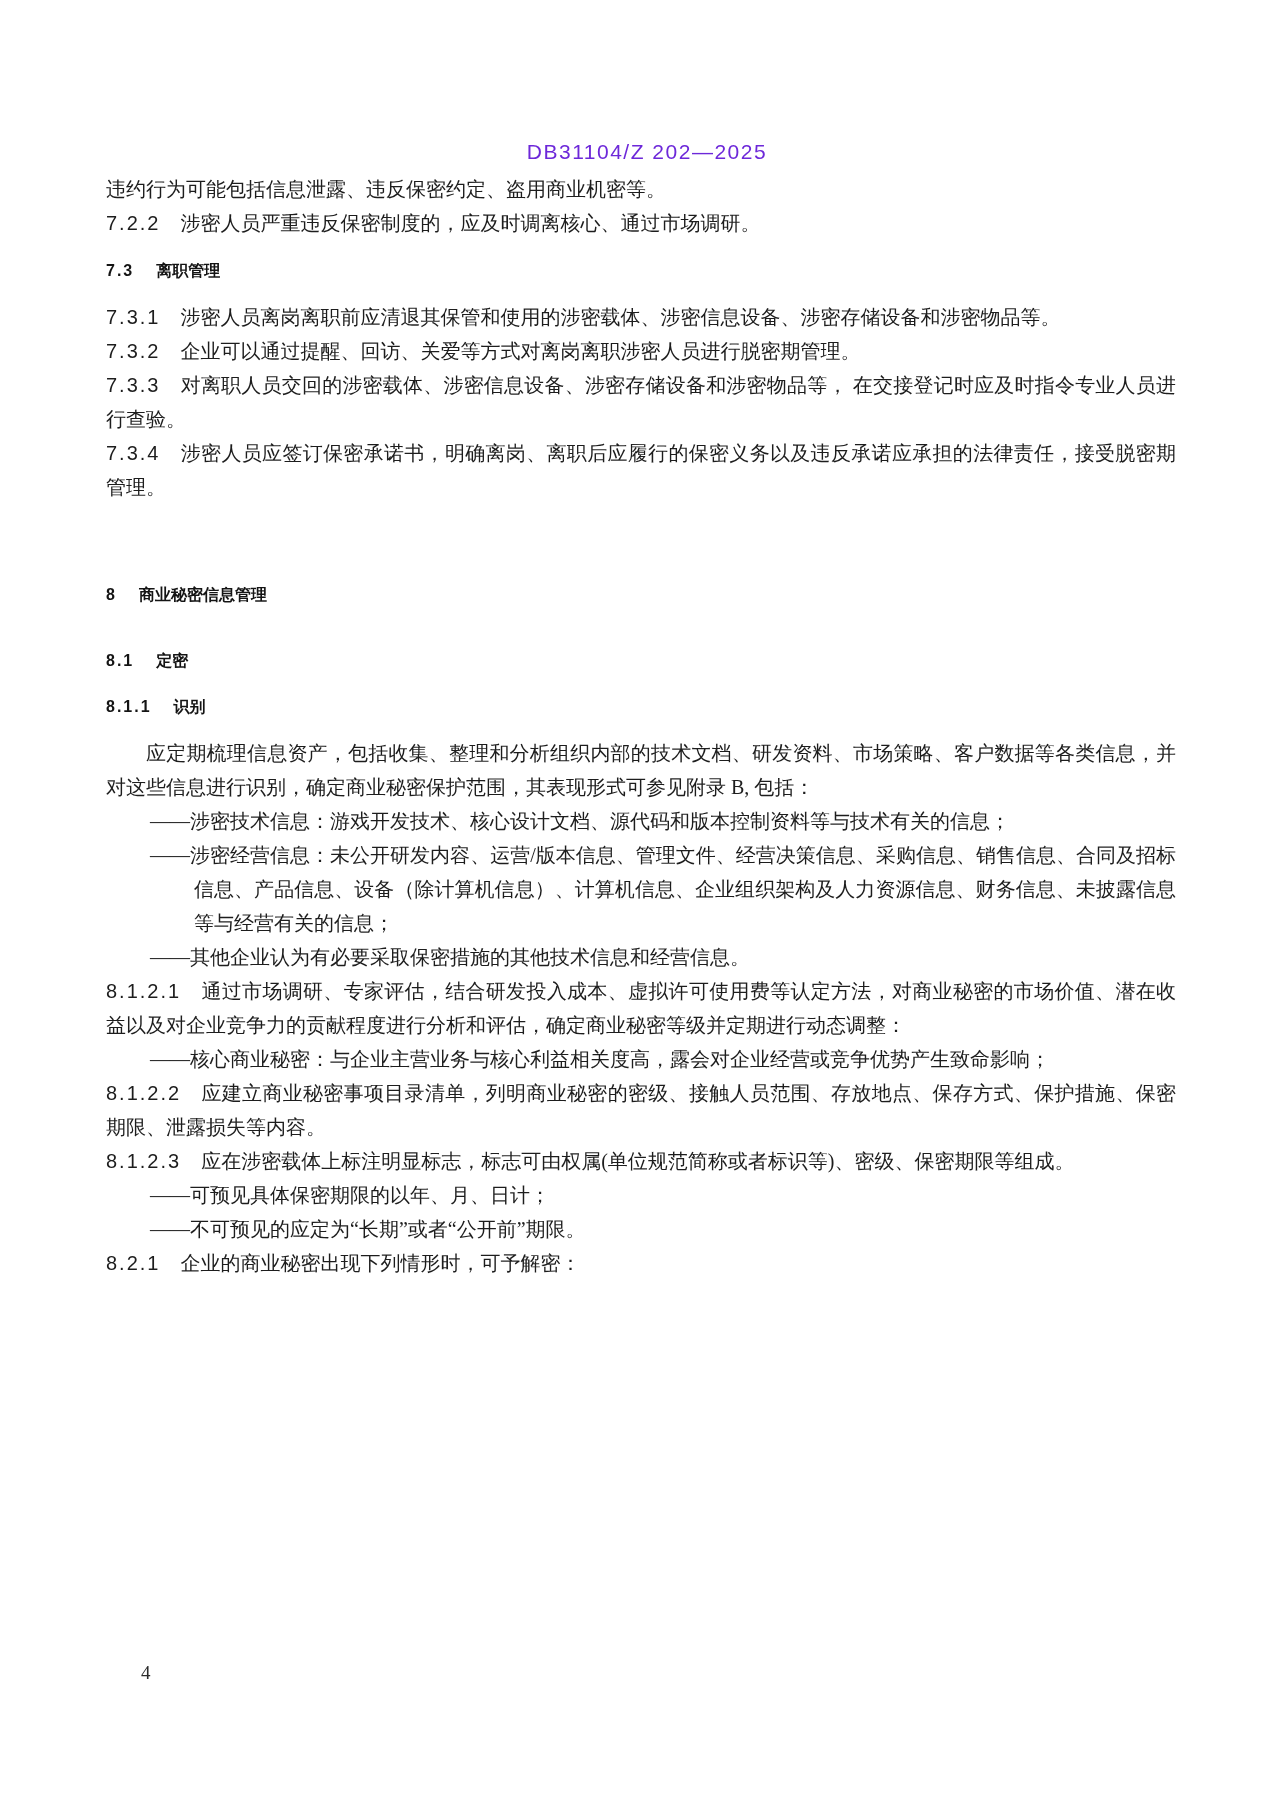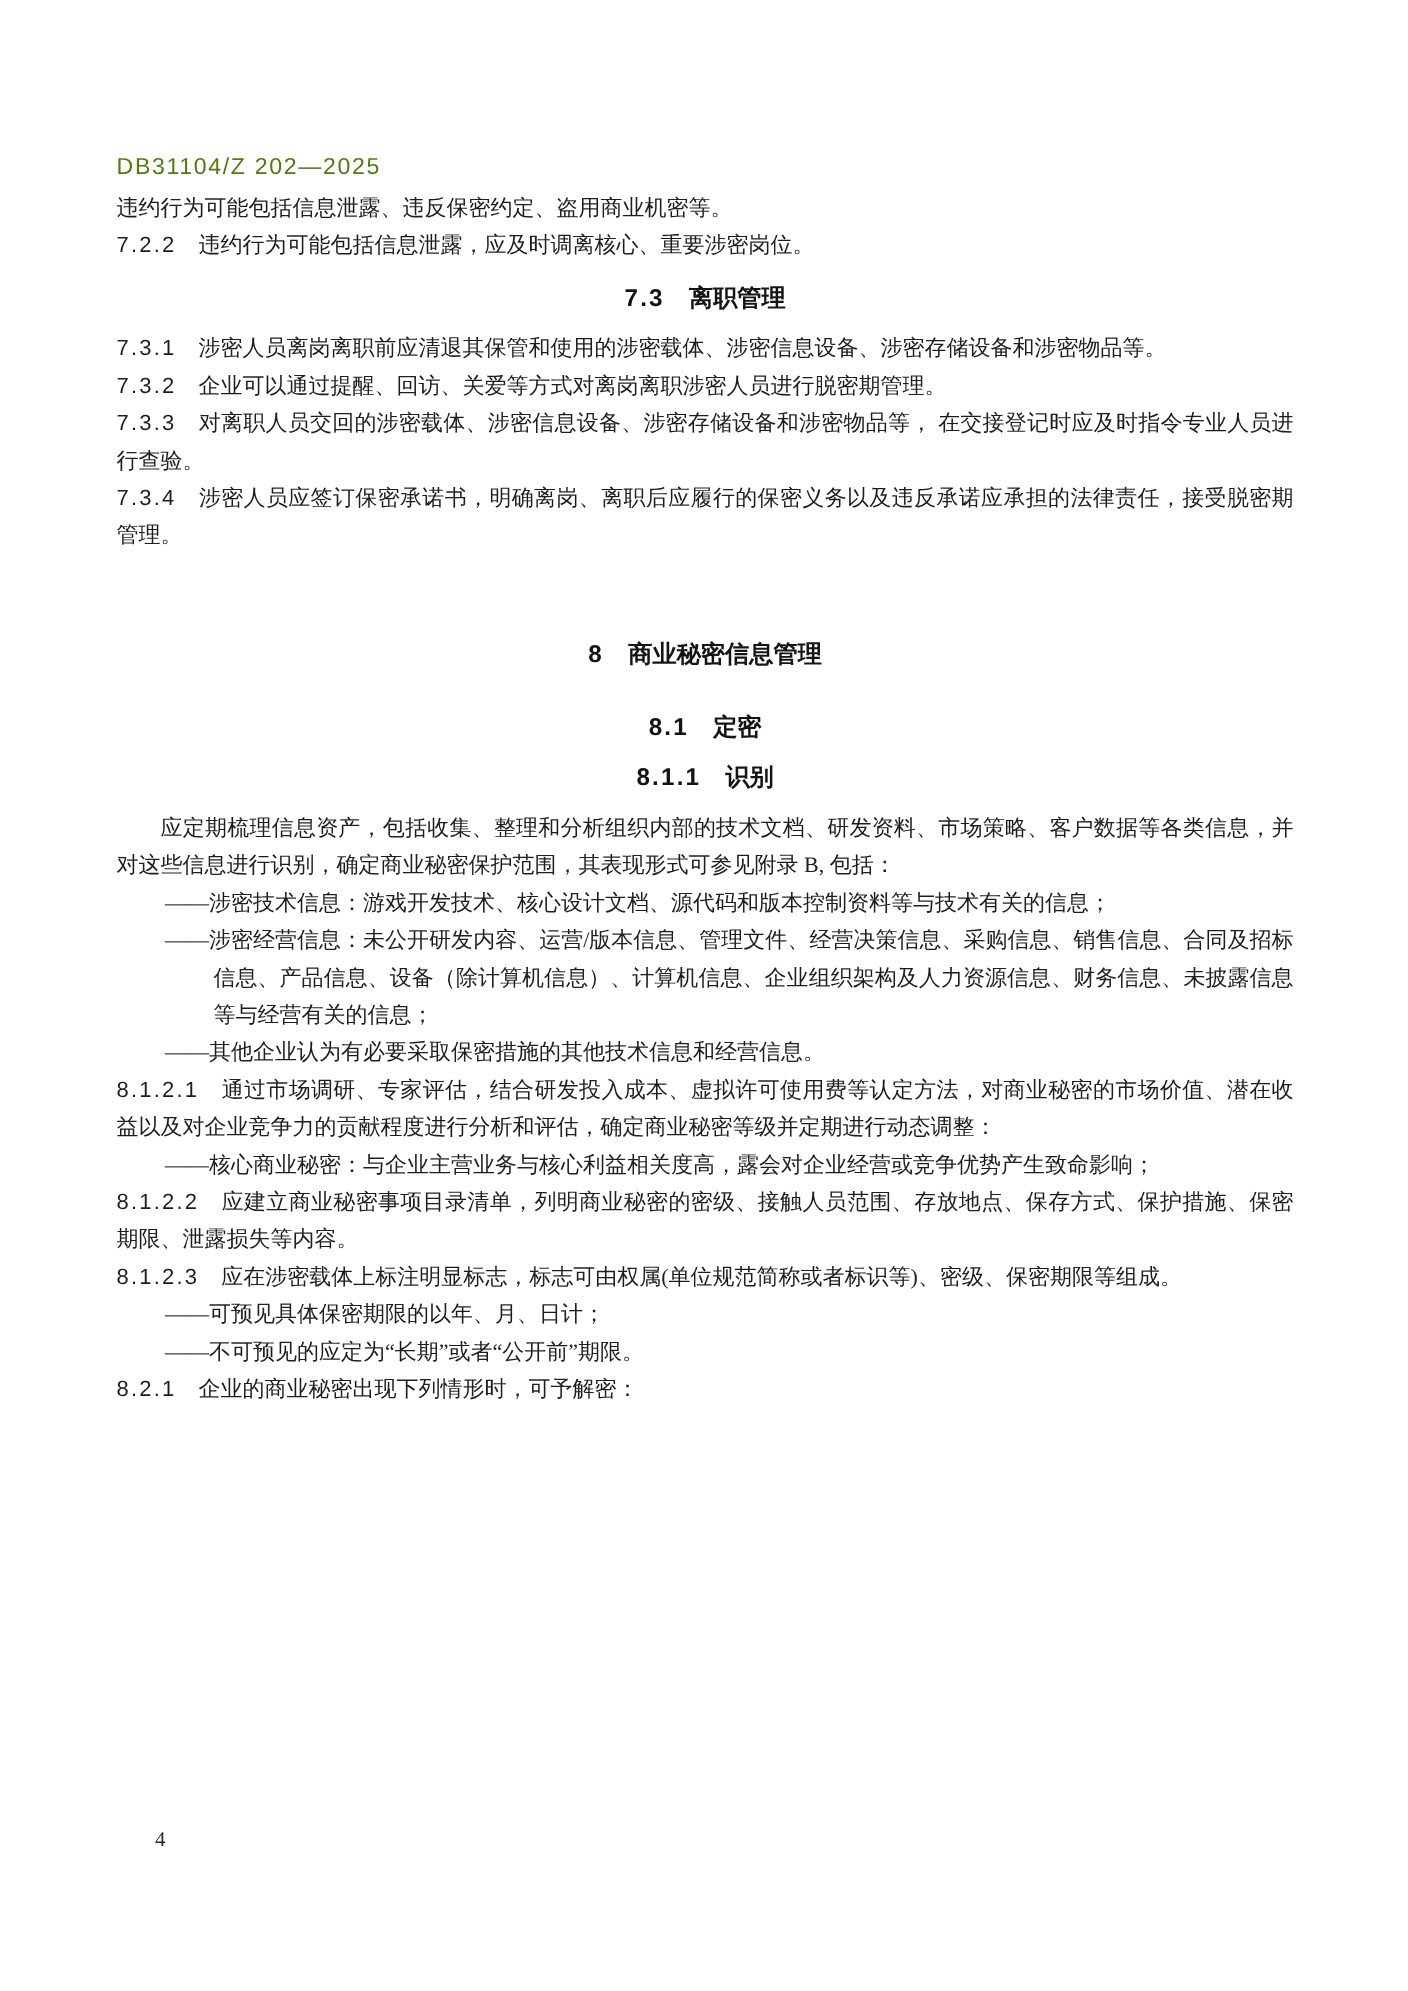--- a/index.html
+++ b/index.html
@@ -16,22 +16,23 @@
 
   .inner {
     padding: 140px 104px 0 106px;
   }
 
   .doc-header {
     font-family: "Liberation Sans", sans-serif;
     font-size: 21px;
     font-weight: normal;
     letter-spacing: 1.5px;
-    color: #4d7c0f;
-    margin: 0 0 8px 0;
+    color: #6d28d9;
+    margin: 0 0 8px 12px;
+    text-align: center;
   }
 
   .body-text {
     font-family: "Liberation Serif", serif;
     font-size: 20px;
     line-height: 34px;
     text-align: justify;
   }
 
   .para, .clause, .dash-item { margin: 0; }
@@ -47,23 +48,23 @@
   }
 
   .dash-item {
     padding-left: 88px;
     text-indent: -44px;
   }
 
   .h1c, .h2c, .h3c {
     font-family: "Liberation Sans", sans-serif;
     font-weight: bold;
-    font-size: 22px;
+    font-size: 16px;
     line-height: 30px;
-    text-align: center;
+    text-align: left;
     color: #141414;
   }
   .h1c { margin: 76px 0 36px 0; }
   .h2c { margin: 16px 0 14px 0; }
   .h3c { margin: 16px 0 14px 0; }
   .h1c .num, .h2c .num, .h3c .num {
     margin-right: 22px;
     letter-spacing: 2px;
   }
 
@@ -77,21 +78,21 @@
   }
 </style>
 </head>
 <body>
 
 <div class="page">
   <div class="inner">
     <div class="doc-header">DB31104/Z 202—2025</div>
     <div class="body-text">
         <div class="para"><span>违约行为可能包括信息泄露、违反保密约定、盗用商业机密等。</span></div>
-        <div class="clause"><span class="num">7.2.2</span><span>违约行为可能包括信息泄露，应及时调离核心、重要涉密岗位。</span></div>
+        <div class="clause"><span class="num">7.2.2</span><span>涉密人员严重违反保密制度的，应及时调离核心、通过市场调研。</span></div>
         <div class="h2c"><span class="num">7.3</span><span>离职管理</span></div>
         <div class="clause"><span class="num">7.3.1</span><span>涉密人员离岗离职前应清退其保管和使用的涉密载体、涉密信息设备、涉密存储设备和涉密物品等。</span></div>
         <div class="clause"><span class="num">7.3.2</span><span>企业可以通过提醒、回访、关爱等方式对离岗离职涉密人员进行脱密期管理。</span></div>
         <div class="clause"><span class="num">7.3.3</span><span>对离职人员交回的涉密载体、涉密信息设备、涉密存储设备和涉密物品等， 在交接登记时应及时指令专业人员进行查验。</span></div>
         <div class="clause"><span class="num">7.3.4</span><span>涉密人员应签订保密承诺书，明确离岗、离职后应履行的保密义务以及违反承诺应承担的法律责任，接受脱密期管理。</span></div>
         <div class="h1c"><span class="num">8</span><span>商业秘密信息管理</span></div>
         <div class="h2c"><span class="num">8.1</span><span>定密</span></div>
         <div class="h3c"><span class="num">8.1.1</span><span>识别</span></div>
         <div class="para indent"><span>应定期梳理信息资产，包括收集、整理和分析组织内部的技术文档、研发资料、市场策略、客户数据等各类信息，并对这些信息进行识别，确定商业秘密保护范围，其表现形式可参见附录 B, 包括：</span></div>
         <div class="dash-item"><span>——涉密技术信息：游戏开发技术、核心设计文档、源代码和版本控制资料等与技术有关的信息；</span></div>

